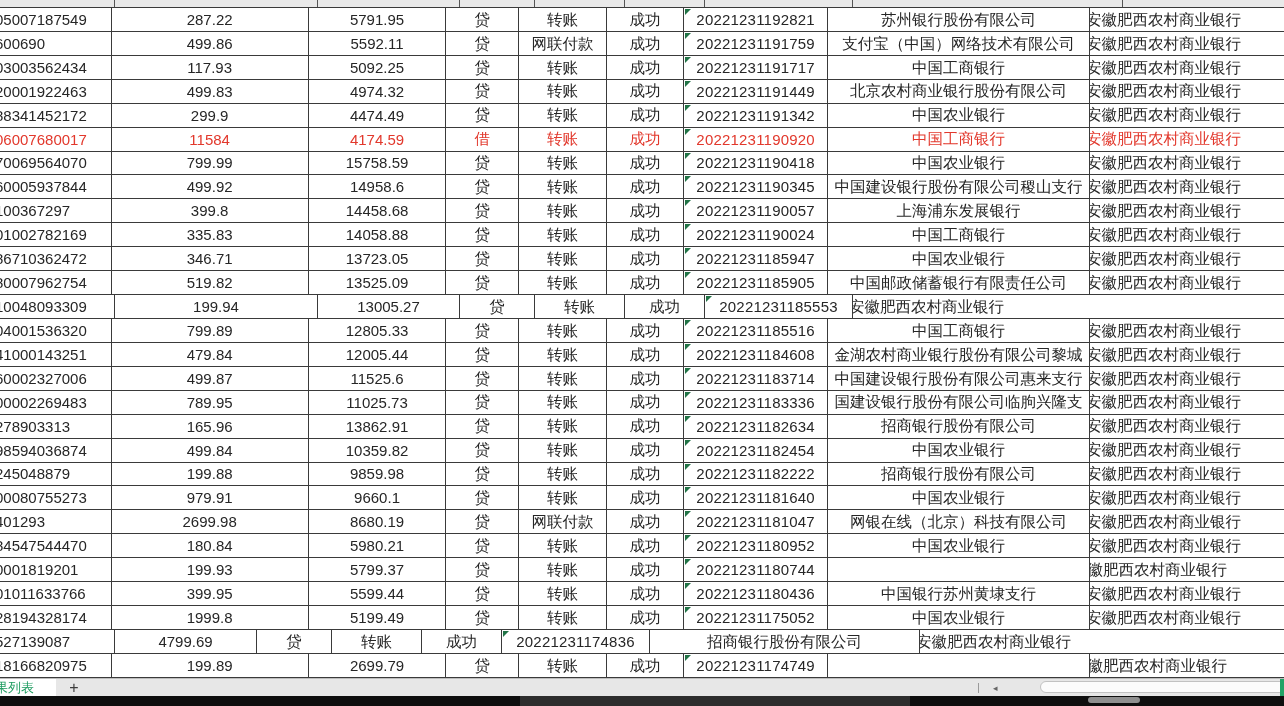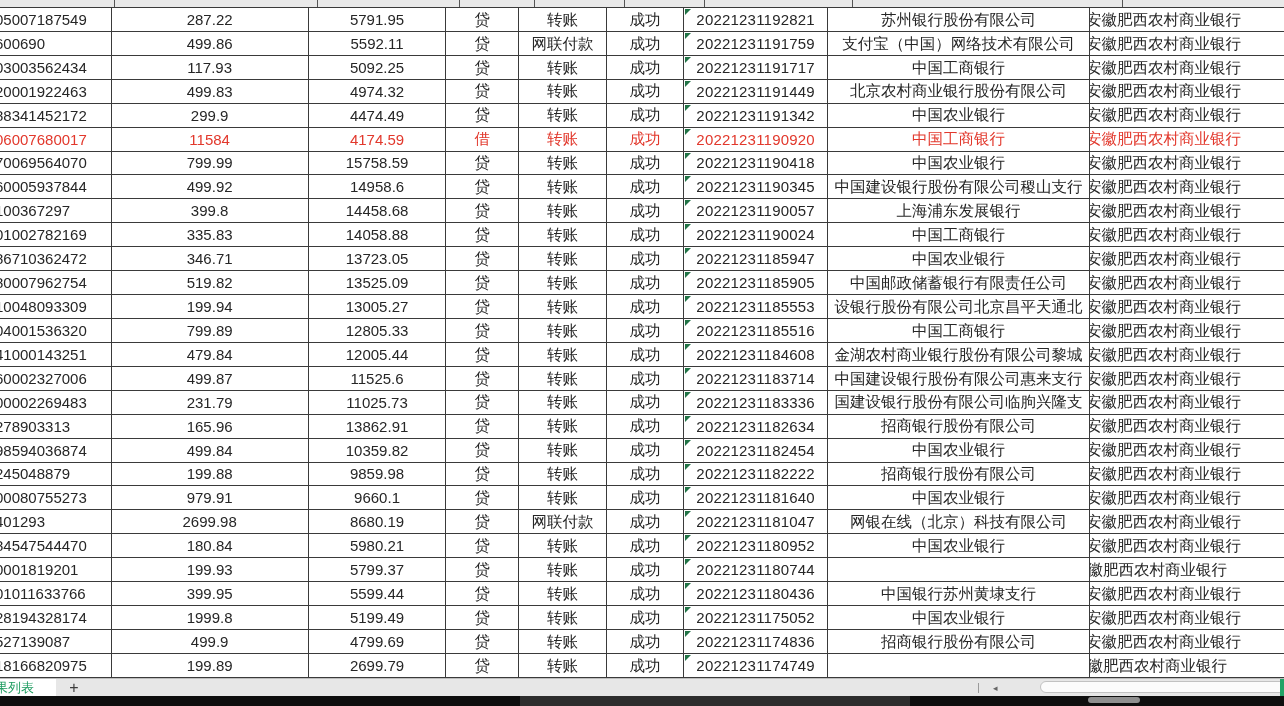--- a/index.html
+++ b/index.html
@@ -248,21 +248,20 @@
       <div class="trow">
         <div class="cell c0">
           <span>10048093309</span>
         </div>
         <div class="cell c1">199.94</div>
         <div class="cell c2">13005.27</div>
         <div class="cell c3 cn">贷</div>
         <div class="cell c4 cn">转账</div>
         <div class="cell c5 cn">成功</div>
         <div class="cell c6"><span class="tri"></span>20221231185553</div>
-        <div class="cell c7 cn">设银行股份有限公司北京昌平天通北</div>
         <div class="cell c8 cn">
           <span>安徽肥西农村商业银行</span>
         </div>
       </div>
       <div class="trow">
         <div class="cell c0">
           <span>04001536320</span>
         </div>
         <div class="cell c1">799.89</div>
         <div class="cell c2">12805.33</div>
@@ -302,21 +301,21 @@
         <div class="cell c6"><span class="tri"></span>20221231183714</div>
         <div class="cell c7 cn">中国建设银行股份有限公司惠来支行</div>
         <div class="cell c8 cn">
           <span>安徽肥西农村商业银行</span>
         </div>
       </div>
       <div class="trow">
         <div class="cell c0">
           <span>00002269483</span>
         </div>
-        <div class="cell c1">231.79</div>
+        <div class="cell c1">789.95</div>
         <div class="cell c2">11025.73</div>
         <div class="cell c3 cn">贷</div>
         <div class="cell c4 cn">转账</div>
         <div class="cell c5 cn">成功</div>
         <div class="cell c6"><span class="tri"></span>20221231183336</div>
         <div class="cell c7 cn">国建设银行股份有限公司临朐兴隆支</div>
         <div class="cell c8 cn">
           <span>安徽肥西农村商业银行</span>
         </div>
       </div>
@@ -452,21 +451,20 @@
         <div class="cell c6"><span class="tri"></span>20221231175052</div>
         <div class="cell c7 cn">中国农业银行</div>
         <div class="cell c8 cn">
           <span>安徽肥西农村商业银行</span>
         </div>
       </div>
       <div class="trow">
         <div class="cell c0">
           <span>527139087</span>
         </div>
-        <div class="cell c1">499.9</div>
         <div class="cell c2">4799.69</div>
         <div class="cell c3 cn">贷</div>
         <div class="cell c4 cn">转账</div>
         <div class="cell c5 cn">成功</div>
         <div class="cell c6"><span class="tri"></span>20221231174836</div>
         <div class="cell c7 cn">招商银行股份有限公司</div>
         <div class="cell c8 cn">
           <span>安徽肥西农村商业银行</span>
         </div>
       </div>

